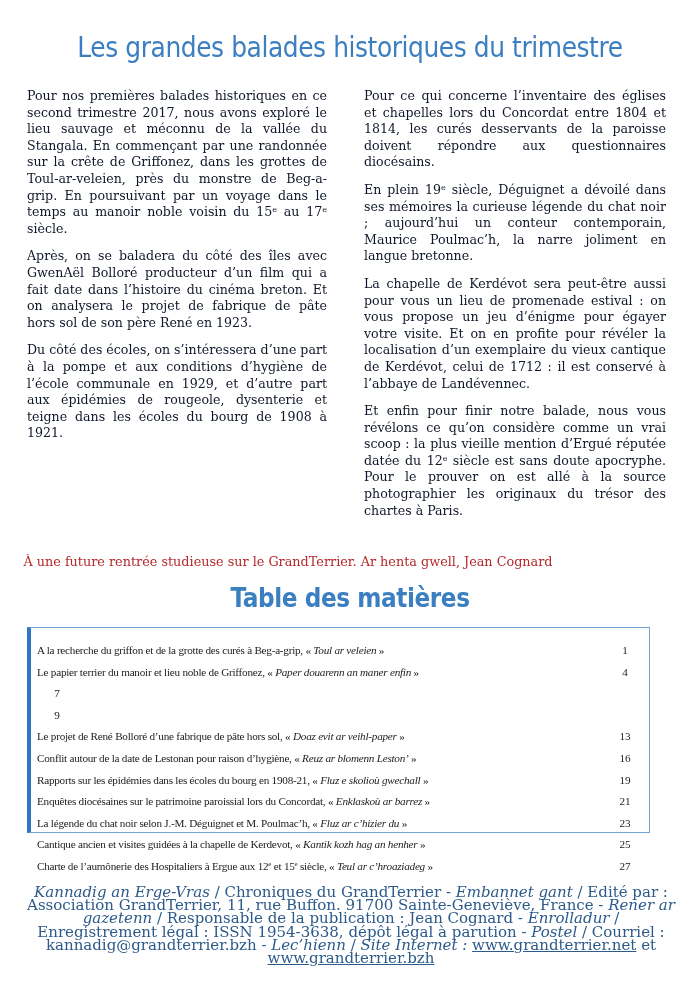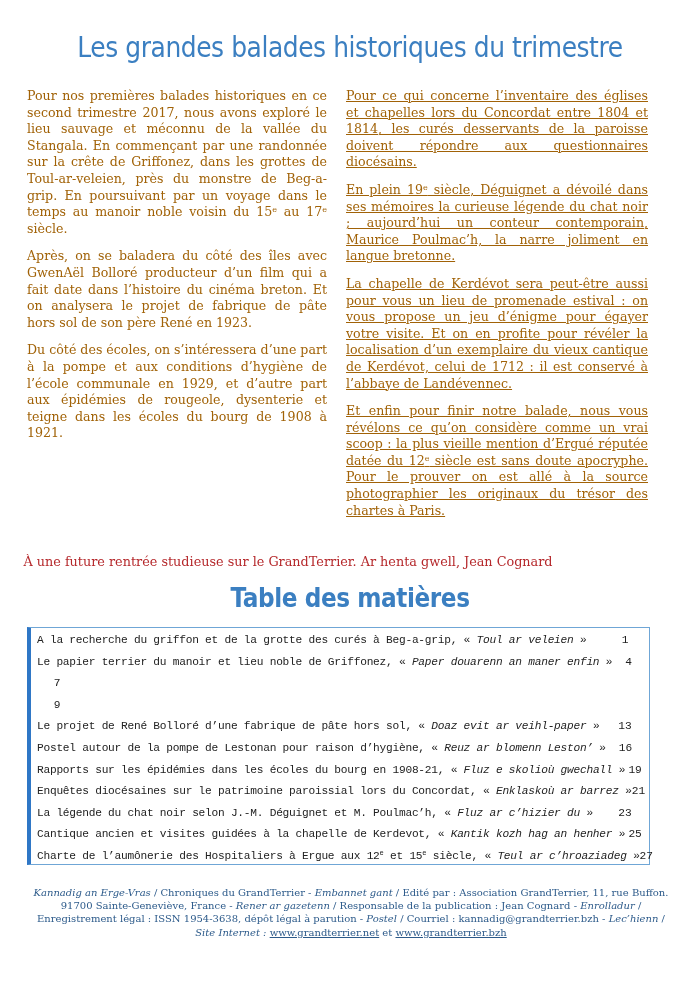--- a/index.html
+++ b/index.html
@@ -12,60 +12,60 @@
       font-family: "DejaVu Sans", sans-serif;
       font-size: 29px; letter-spacing: -0.5px; font-weight: normal;
       transform: scaleX(0.86); transform-origin: center;
     }
 
     .col {
       position: absolute; top: 88px;
       font-family: "DejaVu Serif", serif;
       font-size: 12.6px; line-height: 16.6px;
       text-align: justify; hyphens: manual;
-      color: #a16207;
+      color: #0f172a;
     }
     .col.left { left: 27px; width: 300px; }
-    .col.right { left: 346px; width: 302px; text-decoration: underline; }
+    .col.right { left: 364px; width: 302px; }
     .col p { margin-bottom: 11px; }
     .col sup { font-size: 8px; vertical-align: 4px; line-height: 0; }
 
     .signature {
       position: absolute; left: 0; top: 554px; width: 576px;
       text-align: center; color: #b5282b;
       font-family: "DejaVu Serif", serif; font-size: 12.8px;
     }
 
     .toc-title {
       position: absolute; left: 0; top: 582px; width: 700px;
       text-align: center; color: #3b7fc1;
       font-family: "DejaVu Sans", sans-serif;
       font-size: 27px; letter-spacing: -0.5px;
       transform: scaleX(0.86); transform-origin: center;
     }
 
     .toc {
-      position: absolute; left: 27px; top: 627px; width: 623px; height: 238px;
+      position: absolute; left: 27px; top: 627px; width: 623px; height: 206px;
       border: 1px solid #6fa6d6; border-left: 4px solid #2f77c6;
-      padding: 2px 0 0 6px;
-      font-family: Liberation Mono, monospace; font-size: 11.2px; color: #222;
+      padding: 12px 0 0 6px;
+      font-family: Liberation Serif, serif; font-size: 11.2px; color: #222;
     }
     .toc-row {
       display: flex; justify-content: space-between; align-items: baseline;
       height: 21.6px; line-height: 21.6px; white-space: nowrap;
     }
     .toc-row .entry { letter-spacing: -0.25px; }
     .toc-row .entry em { font-style: italic; }
     .toc-row .entry sup { font-size: 7px; vertical-align: 4px; line-height: 0; }
     .toc-row .page { width: 40px; text-align: center; margin-right: 4px; }
 
     .footer {
       position: absolute; left: 27px; top: 886px; width: 648px;
       text-align: center; color: #2c5a8a;
-      font-family: "DejaVu Serif", serif; font-size: 10px; line-height: 13.2px;
+      font-family: "DejaVu Serif", serif; font-size: 15px; line-height: 13.2px;
     }
     .footer em { font-style: italic; }
     .footer a { color: #2c5a8a; text-decoration: underline; }
   </style>
 </head>
 <body>
 
 <h1 class="title">Les grandes balades historiques du trimestre</h1>
 
 <div class="col left">
@@ -104,21 +104,21 @@
     <span class="page">7</span>
   </div>
   <div class="toc-row">
     <span class="page">9</span>
   </div>
   <div class="toc-row">
     <span class="entry"><span>Le projet de René Bolloré d’une fabrique de pâte hors sol, « </span><em>Doaz evit ar veihl-paper</em><span> »</span></span>
     <span class="page">13</span>
   </div>
   <div class="toc-row">
-    <span class="entry"><span>Postel autour de la pompe de Lestonan pour raison d’hygiène, « </span><em>Reuz ar blomenn Leston’</em><span> »</span></span>
+    <span class="entry"><span>Conflit autour de la date de Lestonan pour raison d’hygiène, « </span><em>Reuz ar blomenn Leston’</em><span> »</span></span>
     <span class="page">16</span>
   </div>
   <div class="toc-row">
     <span class="entry"><span>Rapports sur les épidémies dans les écoles du bourg en 1908-21, « </span><em>Fluz e skolioù gwechall</em><span> »</span></span>
     <span class="page">19</span>
   </div>
   <div class="toc-row">
     <span class="entry"><span>Enquêtes diocésaines sur le patrimoine paroissial lors du Concordat, « </span><em>Enklaskoù ar barrez</em><span> »</span></span>
     <span class="page">21</span>
   </div>

